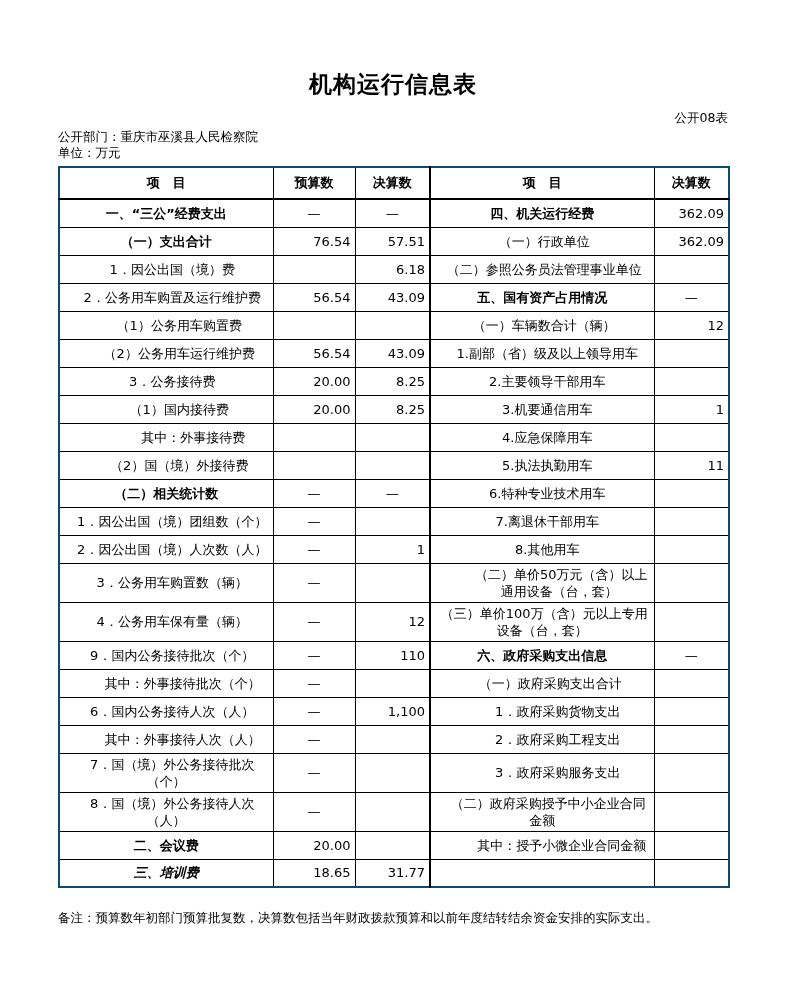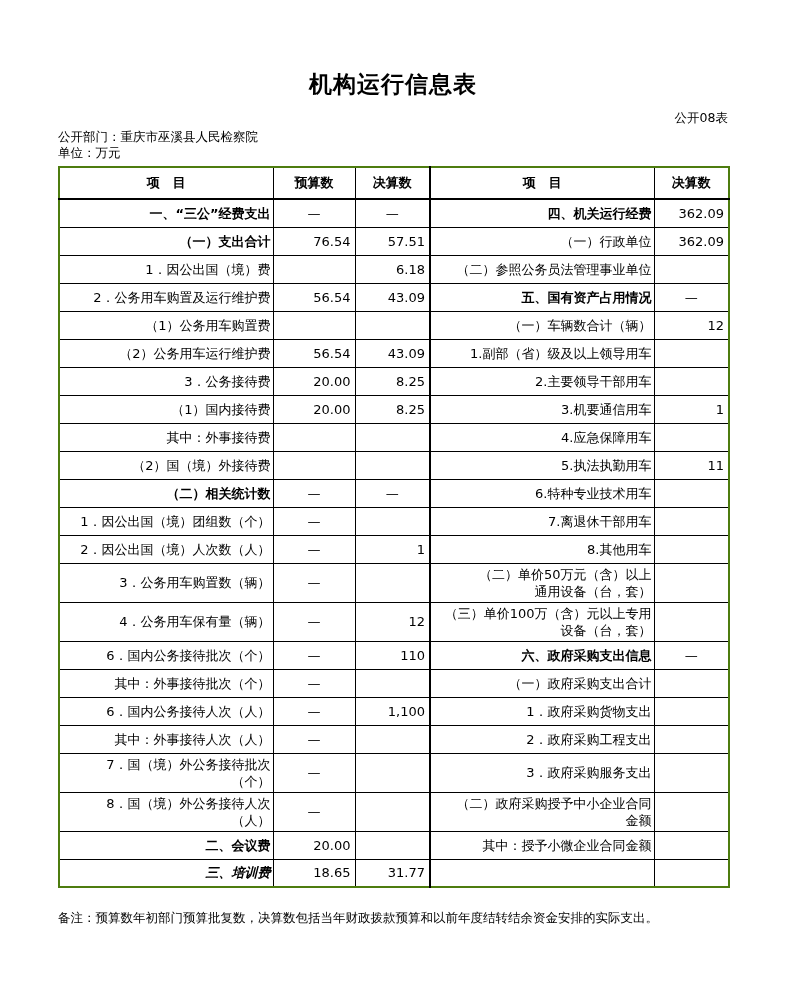--- a/index.html
+++ b/index.html
@@ -33,38 +33,38 @@
     font-size: 12.5px;
     margin-top: 4px;
     line-height: 16px;
     flex-direction: column;
   }
   table.info-table {
     border-collapse: collapse;
     table-layout: fixed;
     width: 670px;
     margin-top: 5px;
-    border: 2px solid #4d7c0f;
+    border: 2px solid #0c4a6e;
     font-size: 13px;
   }
   table.info-table th,
   table.info-table td {
     border: 1px solid #000;
     vertical-align: middle;
     overflow: hidden;
     word-break: break-all;
   }
   table.info-table th {
     font-weight: bold;
     height: 32px;
     text-align: center;
     border-bottom: 2px solid #000;
   }
   table.info-table td { height: 28px; line-height: 17px; }
-  td.lbl { text-align: right; padding: 2px 2px; }
+  td.lbl { text-align: center; padding: 2px 2px; }
   td.num { text-align: right; padding-right: 4px; }
   td.num.c { text-align: center; padding-right: 0; }
   td.bold, th.bold { font-weight: bold; }
   
   table.info-table th:nth-child(3),
   table.info-table td:nth-child(3) { border-right: 2px solid #000; }
   .note {
     font-size: 12.5px;
     margin-top: 22px;
     line-height: 16px;
@@ -201,21 +201,21 @@
           <td class="num"></td>
         </tr>
         <tr>
           <td class="lbl" style="text-indent: 12px;">4．公务用车保有量（辆）</td>
           <td class="num c">—</td>
           <td class="num">12</td>
           <td class="lbl" style="text-indent: 4px;">（三）单价100万（含）元以上专用设备（台，套）</td>
           <td class="num"></td>
         </tr>
         <tr>
-          <td class="lbl" style="text-indent: 12px;">6．国内公务接待批次（个）</td>
+          <td class="lbl" style="text-indent: 12px;">9．国内公务接待批次（个）</td>
           <td class="num c">—</td>
           <td class="num">110</td>
           <td class="lbl bold" style="text-indent: 0px;">六、政府采购支出信息</td>
           <td class="num c">—</td>
         </tr>
         <tr>
           <td class="lbl" style="text-indent: 33px;">其中：外事接待批次（个）</td>
           <td class="num c">—</td>
           <td class="num"></td>
           <td class="lbl" style="text-indent: 16px;">（一）政府采购支出合计</td>

